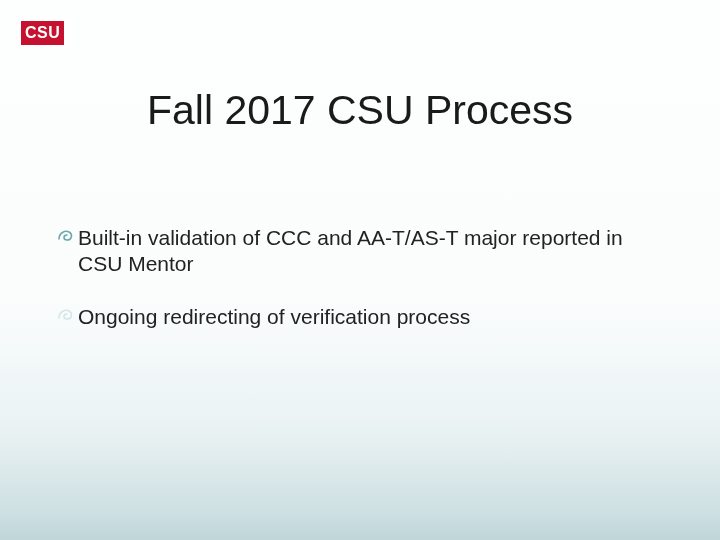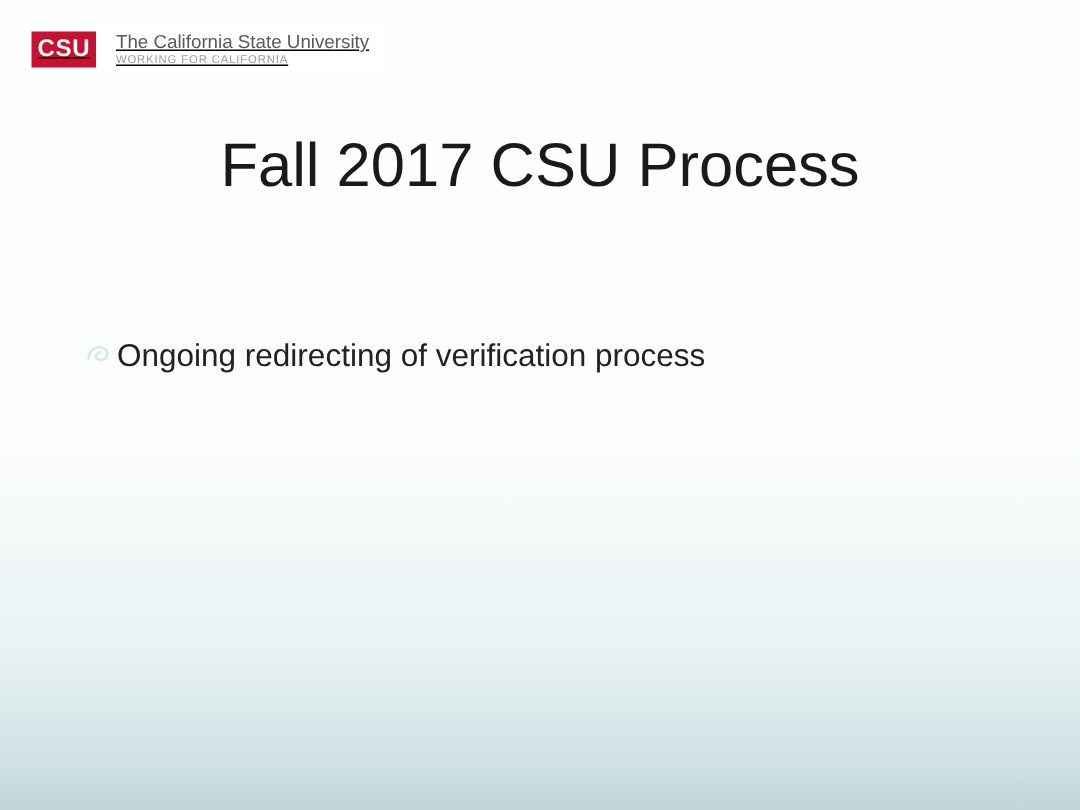--- a/index.html
+++ b/index.html
@@ -8,24 +8,23 @@
     font-family: Arial, Helvetica, sans-serif;
     background: linear-gradient(180deg, #fdfefe 0%, #fbfdfd 55%, #e9f2f3 80%, #cde0e2 95%, #bfd5d8 100%);
     position: relative;
   }
   .logo {
     position: absolute;
     top: 18px;
     left: 18px;
     display: flex;
     align-items: center;
-    gap: 13px;
+    gap: 2px;
     background: #ffffff;
     padding: 3px 8px 3px 3px;
-    text-decoration: underline;
   }
   .logo-badge {
     background: #c41230;
     color: #fff;
     font-weight: bold;
     font-size: 16px;
     padding: 3px 4px;
     letter-spacing: 0.5px;
     font-family: Arial, sans-serif;
   }
@@ -67,32 +66,36 @@
   }
   .bullet-icon svg { position: absolute; top: 4px; left: 0; }
   .bullet-text { flex: 1 1 auto; }
   .bullet.faded .bullet-icon { opacity: 0.25; }
 </style>
 </head>
 <body>
 
 <div class="logo">
   <div class="logo-badge">CSU</div>
-  <div class="logo-text-wrap">
-    <div class="logo-title">The California State University</div>
-    <div class="logo-sub">WORKING FOR CALIFORNIA</div>
-  </div>
 </div>
 
 <h1 class="slide-title">
   <span>Fall 2017 CSU Process</span><br>
 </h1>
 
 <div class="content">
 
+  <div class="bullet">
+    <span class="bullet-icon">
+      <svg width="16" height="14" viewBox="0 0 16 14">
+          <path d="M1 10 C 1 4, 7 1, 11 3 C 15 5, 14 11, 9 11 C 5 11, 5 6, 9 6" fill="none" stroke="#6aa9b0" stroke-width="1.6" stroke-linecap="round"></path>
+        </svg>
+    </span>
+    <span class="bullet-text">Built-in validation of CCC and AA-T/AS-T major reported in CSU Mentor</span>
+  </div>
 
 
   <div class="bullet faded">
     <span class="bullet-icon">
       <svg width="16" height="14" viewBox="0 0 16 14">
           <path d="M1 10 C 1 4, 7 1, 11 3 C 15 5, 14 11, 9 11 C 5 11, 5 6, 9 6" fill="none" stroke="#6aa9b0" stroke-width="1.6" stroke-linecap="round"></path>
         </svg>
     </span>
     <span class="bullet-text">Ongoing redirecting of verification process</span>
   </div>

